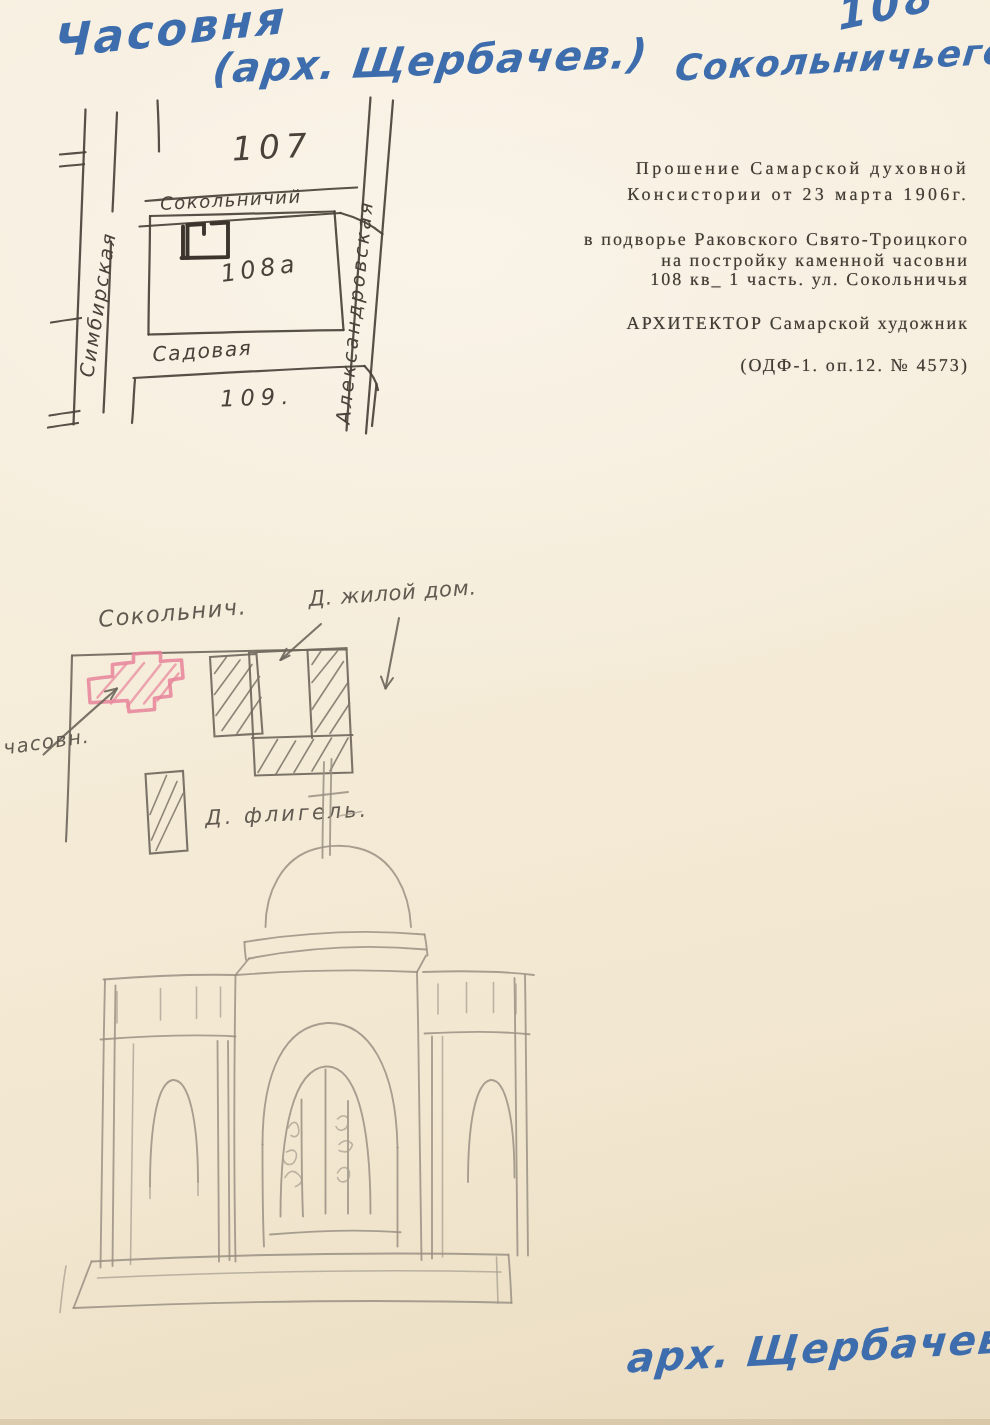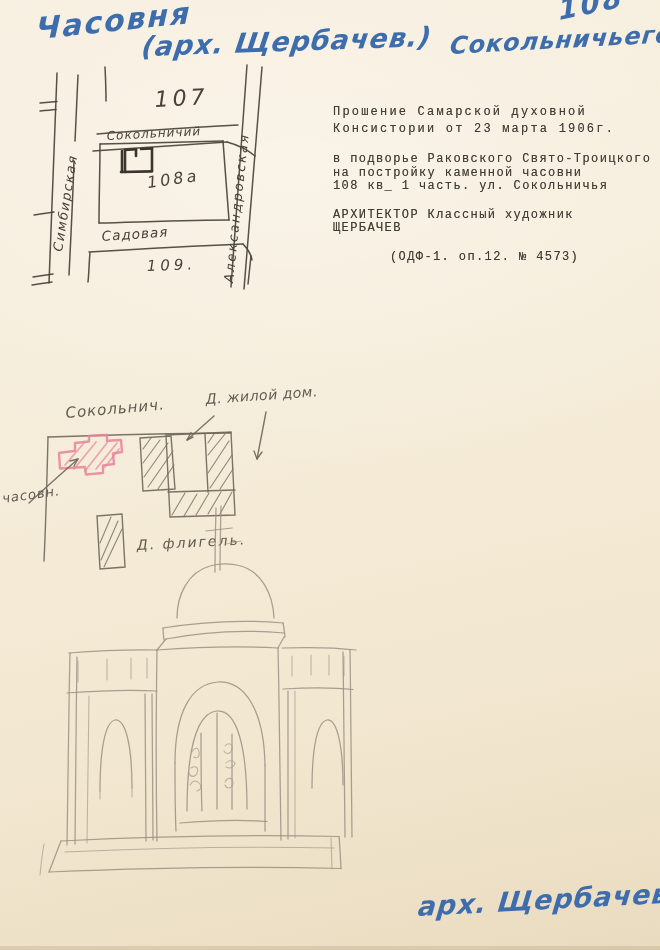--- a/index.html
+++ b/index.html
@@ -18,23 +18,23 @@
     font-family:"DejaVu Sans",sans-serif;font-style:italic;font-weight:600;
     white-space:nowrap;line-height:1;
   }
   .hw-title{left:36px;top:6px;font-size:30px;letter-spacing:2px;transform:rotate(-6deg) skewX(-8deg);}
   .hw-paren{left:142px;top:28px;font-size:27px;letter-spacing:1px;transform:rotate(-2deg) skewX(-10deg);}
   .hw-number{left:558px;top:-10px;font-size:28px;letter-spacing:3px;transform:rotate(-12deg) skewX(-8deg);}
   .hw-street{left:450px;top:28px;font-size:24px;letter-spacing:1px;transform:rotate(-3deg) skewX(-9deg);}
   .hw-sign{left:418px;top:886px;font-size:27px;letter-spacing:1px;transform:rotate(-3deg) skewX(-9deg);}
   
   .typed{
-    position:absolute;left:333px;top:104px;width:327px;
-    font-family:Liberation Mono, monospace;
-    font-size:12px;color:#403b33;text-shadow:0 0 0.5px rgba(64,59,51,0.55);
+    position:absolute;left:319px;top:104px;width:327px;
+    font-family:Liberation Serif, serif;
+    font-size:12px;color:#403b33;text-shadow:0 0 0.5px rgba(64,59,51,0.55);text-align:right;
   }
   .typed .para{margin:0 0 15px 0;line-height:13.5px;letter-spacing:1.4px;}
   .typed .para1{line-height:17px;letter-spacing:2.2px;}
   .typed .para4{padding-left:57px;}
   
   .sk{position:absolute;}
   .ink-map{left:0;top:55px;}
   .plan{left:0;top:385px;}
   .chapel{left:20px;top:500px;}
   .ink  {stroke:var(--ink-dark,#49423a);stroke-width:1.5;fill:none;stroke-linecap:round;opacity:.92;}
@@ -109,22 +109,21 @@
     <div class="para para1">
       <div>Прошение Самарской духовной</div>
       <div>Консистории от 23 марта 1906г.</div>
     </div>
     <div class="para">
       <div>в подворье Раковского Свято-Троицкого</div>
       <div>на постройку каменной часовни</div>
       <div>108 кв_ 1 часть. ул. Сокольничья</div>
     </div>
     <div class="para">
-      <div>АРХИТЕКТОР Классный художник</div>
-      <div>ЩЕРБАЧЕВ</div>
+      <div>АРХИТЕКТОР Самарской художник</div>
     </div>
     <div class="para para4">
       <div>(ОДФ-1. оп.12. № 4573)</div>
     </div>
   </div>
 
   <svg class="sk plan" width="360" height="200" viewBox="0 0 360 200">
     <g>
       <path class="pl" d="M48,52 C110,50 170,48.5 231,48"></path>
       <path class="pl" d="M48,52 C47,92 46,135 44,176"></path>

